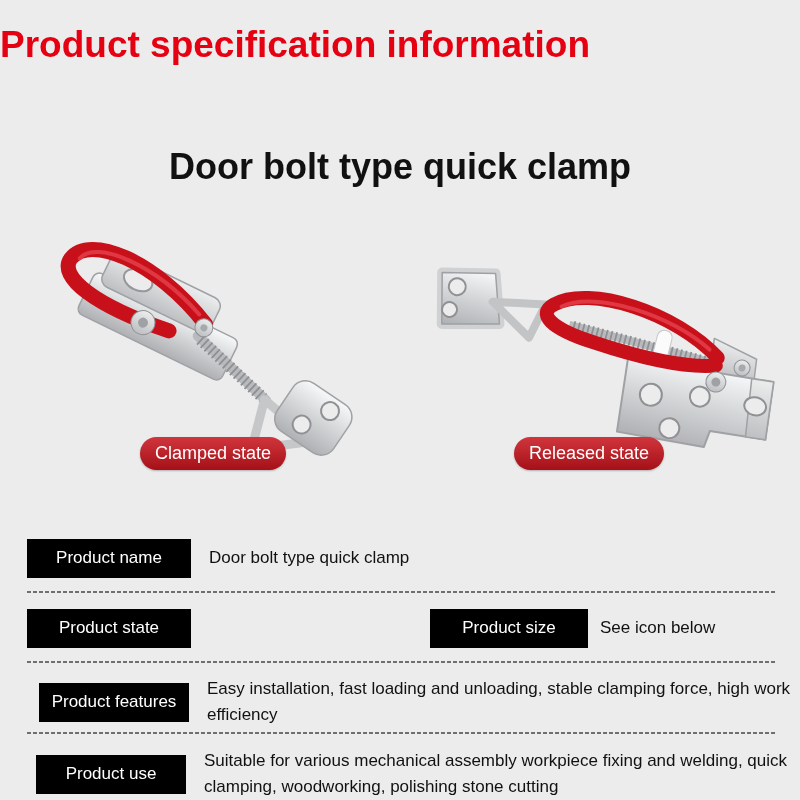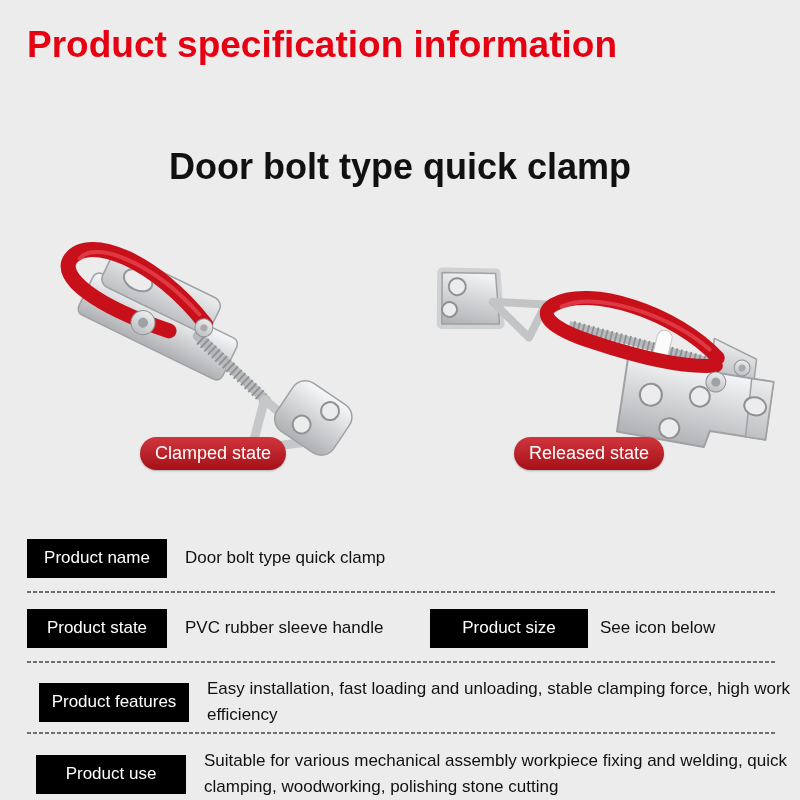--- a/index.html
+++ b/index.html
@@ -1,39 +1,39 @@
 <!DOCTYPE html>
 <html style="--background: #ececec; --title-red: #e50012; --pill-red: #c9141d; --badge-bg: #000000; --divider: #6f6f6f; --text: #111111; --handle-red: #c8101b;"><head>
 <meta charset="utf-8">
 <style>
   html,body{margin:0;padding:0;}
   body{font-family:"Liberation Sans","DejaVu Sans",sans-serif;}
   #stage{position:relative;width:800px;height:800px;background:var(--background,#ececec);overflow:hidden;}
 
-  .title-main{position:absolute;top:24px;left:0;width:644px;text-align:center;
+  .title-main{position:absolute;top:24px;left:0;width:644px;text-align:left;
     font-size:37px;font-weight:700;color:var(--title-red,#e50012);letter-spacing:0;}
   .title-sub{position:absolute;top:146px;left:0;width:800px;text-align:center;
     font-size:36px;font-weight:700;color:var(--text,#111);}
 
   .clamp{position:absolute;}
   .clamp-left{left:52px;top:224px;width:345px;height:240px;}
   .clamp-right{left:418px;top:258px;width:370px;height:195px;}
 
   .state-pill{position:absolute;height:33px;border-radius:17px;padding:0 15px;
     display:flex;align-items:center;justify-content:center;
     background-color:var(--pill-red,#c9141d);
     background-image:linear-gradient(180deg,rgba(255,255,255,.14),rgba(0,0,0,.18));
     color:#fff;font-size:18px;box-shadow:0 1px 2px rgba(0,0,0,.25);}
   .pill-clamped{left:140px;top:437px;}
   .pill-released{left:514px;top:437px;}
 
   .spec-cell{position:absolute;display:flex;align-items:center;}
   .badge{display:flex;align-items:center;justify-content:center;flex:0 0 auto;
     background:var(--badge-bg,#000);color:#fff;font-size:17px;height:39px;}
-  .badge-w1{width:140px;}
+  .badge-w1{width:164px;}
   .badge-w2{width:158px;}
   .badge-w3{width:150px;}
   .value{color:var(--text,#111);font-size:17px;line-height:26px;}
   .v-nowrap{white-space:nowrap;margin-left:18px;}
   .v-narrow{width:195px;margin-left:12px;}
   .v-wide{width:600px;margin-left:18px;}
   .c-r1l{left:27px;top:538px;height:40px;}
   .c-r1r{left:430px;top:538px;height:40px;}
   .c-r2l{left:27px;top:608px;height:40px;}
   .c-r2r{left:430px;top:608px;height:40px;}
@@ -126,21 +126,20 @@
   <div class="state-pill pill-clamped">Clamped state</div>
 
   <div class="spec-cell c-r1l">
     <span class="badge badge-w1">Product name</span>
     <span class="value v-nowrap">Door bolt type quick clamp</span>
   </div>
   <div class="divider d1"></div>
 
   <div class="spec-cell c-r2l">
     <span class="badge badge-w1">Product state</span>
-    <span class="value v-nowrap">PVC rubber sleeve handle</span>
   </div>
   <div class="spec-cell c-r2r">
     <span class="badge badge-w2">Product size</span>
     <span class="value v-narrow">See icon below</span>
   </div>
   <div class="divider d2"></div>
 
   <div class="spec-cell c-r3">
     <span class="badge badge-w3">Product features</span>
     <span class="value v-wide">Easy installation, fast loading and unloading, stable clamping force, high work efficiency</span>

